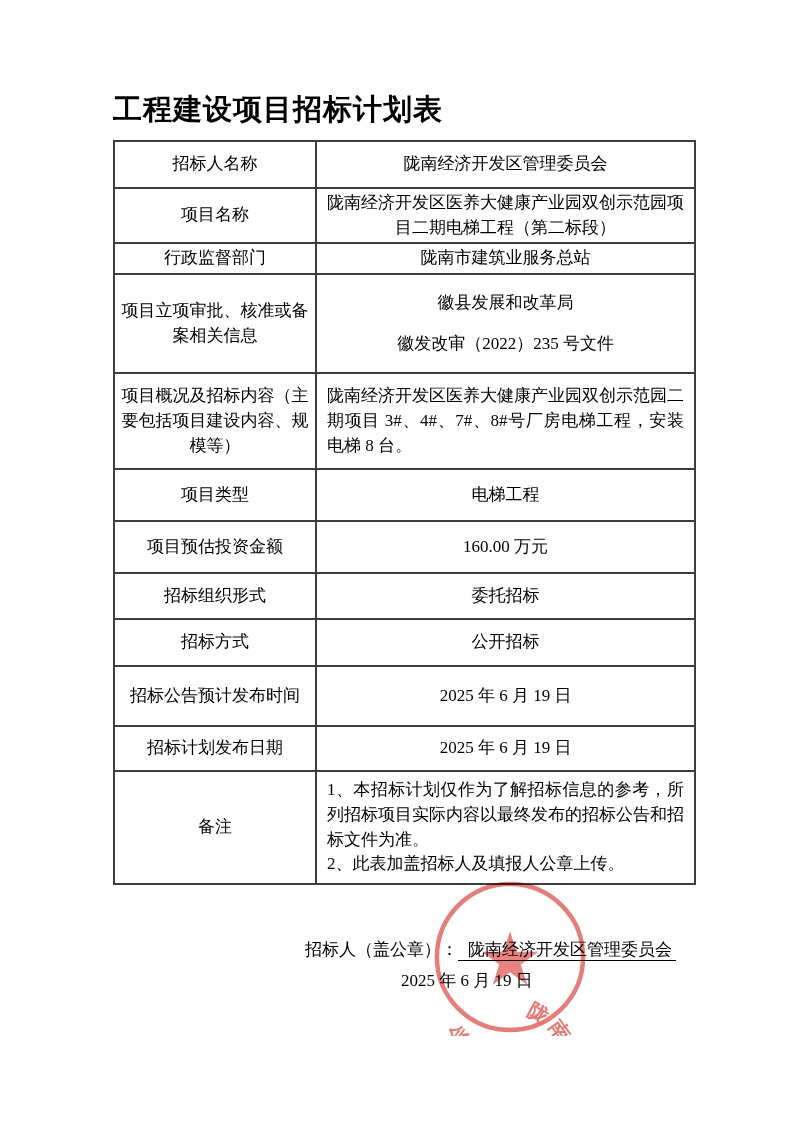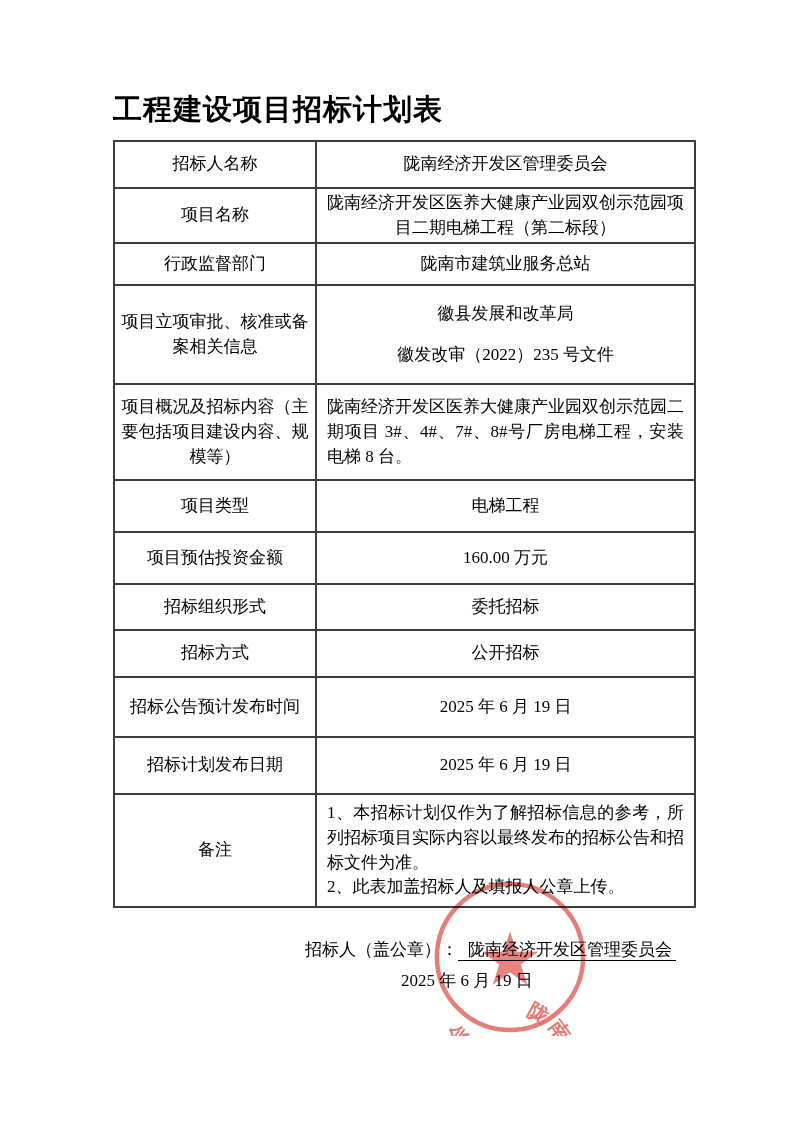--- a/index.html
+++ b/index.html
@@ -40,29 +40,29 @@
   .plan-table td.label-cell { width:188px; }
   .plan-table td.value-cell { width:365px; }
   .plan-table td.left-cell {
     text-align:justify;
     padding:6px 10px;
     white-space:pre-line;
     border-radius:18px;
   }
   tr.r1  { height:47px; }
   tr.r2  { height:53px; }
-  tr.r3  { height:42px; }
+  tr.r3  { height:31px; }
   tr.r4  { height:99px; }
   tr.r5  { height:96px; }
   tr.r6  { height:52px; }
   tr.r7  { height:52px; }
   tr.r8  { height:46px; }
   tr.r9  { height:47px; }
   tr.r10 { height:60px; }
-  tr.r11 { height:57px; }
+  tr.r11 { height:45px; }
   tr.r12 { height:106px; }
   .two-line-value .line2 { margin-top:16px; }
   .signature {
     position:absolute;
     left:113px; top:936px; width:569px;
     font-size:17px;
     line-height:1.6;
   }
   .sig-line1 { text-align:right; padding-right:6px; white-space:nowrap; }
   .sig-name {

